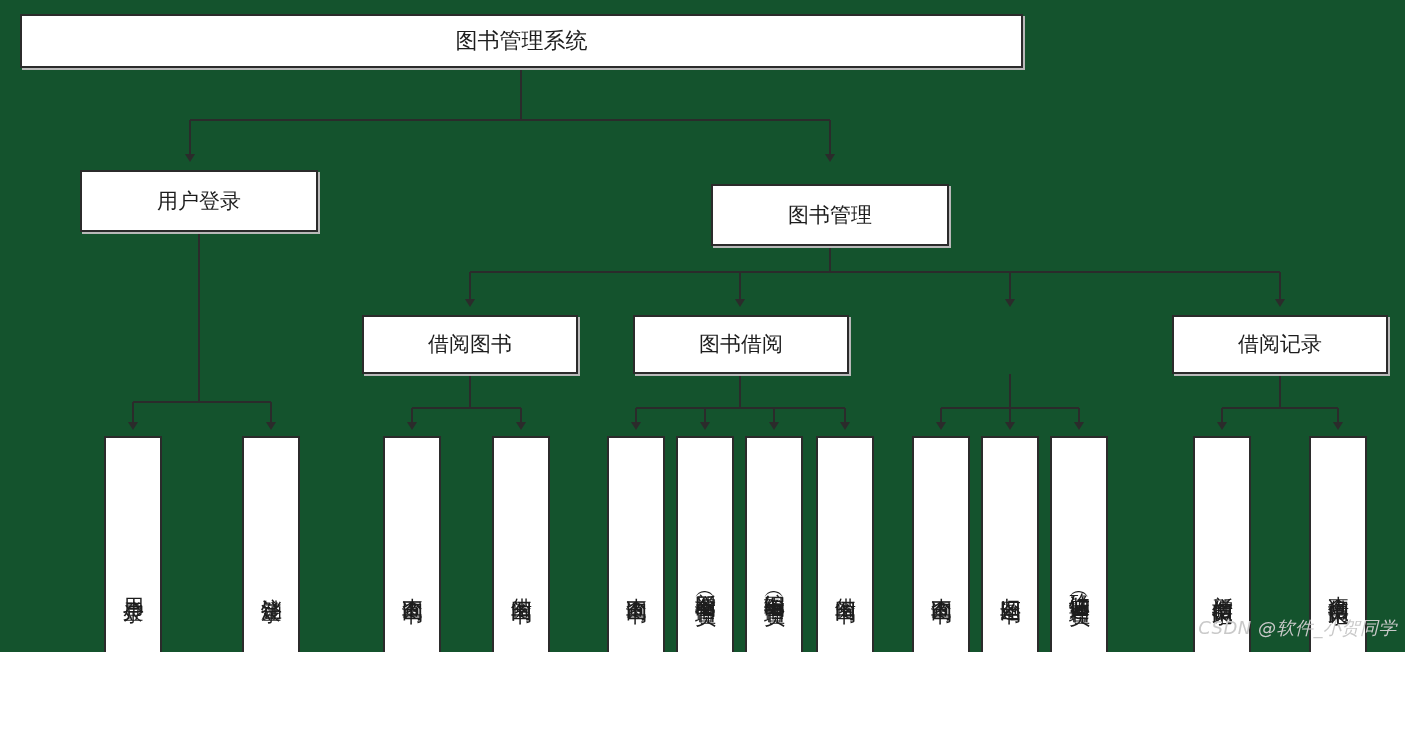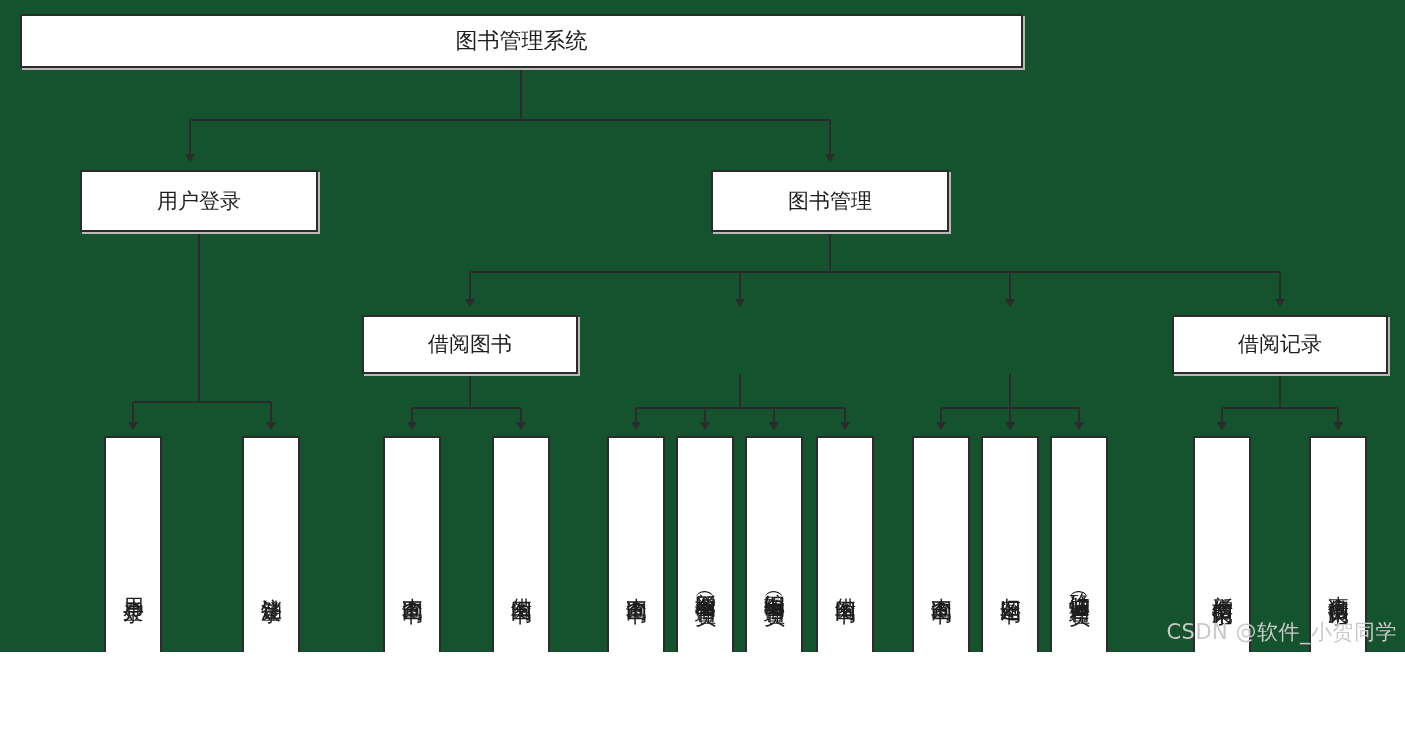--- a/index.html
+++ b/index.html
@@ -64,25 +64,26 @@
     pointer-events: none;
   }
   .edge-line {
     stroke: #2b2b2b;
     stroke-width: 2;
     fill: none;
   }
   .watermark {
     position: absolute;
     right: 8px;
-    bottom: 6px;
-    font-size: 21px;
+    bottom: 12px;
+    font-size: 18px;
     color: #c9c9c9;
     letter-spacing: 0.5px;
     white-space: nowrap;
+    font-style: italic;
   }
 </style>
 </head>
 <body>
 
 <div id="canvas">
 
   <svg class="edges" viewBox="0 0 1405 747">
     <defs>
       <marker id="arrow" markerWidth="10" markerHeight="10" refX="4" refY="5" orient="auto" markerUnits="userSpaceOnUse">
@@ -135,28 +136,31 @@
   </svg>
 
   <div class="node shadowed lvl-root" style="left:20px; top:14px; width:1003px; height:54px;">
     <span class="node-label">图书管理系统</span>
   </div>
 
   <div class="node shadowed lvl-2" style="left:80px; top:170px; width:238px; height:62px;">
     <span class="node-label">用户登录</span>
   </div>
 
-  <div class="node shadowed lvl-2" style="left:711px; top:170px; width:238px; height:62px;">
+  <div class="node shadowed lvl-2" style="left:711px; top:184px; width:238px; height:62px;">
     <span class="node-label">图书管理</span>
   </div>
 
   <div class="node shadowed lvl-3" style="left:362px; top:315px; width:216px; height:59px;">
     <span class="node-label">借阅图书</span>
   </div>
 
+  <div class="node shadowed lvl-3" style="left:633px; top:315px; width:216px; height:59px;">
+    <span class="node-label">图书借阅</span>
+  </div>
 
 
   <div class="node shadowed lvl-3" style="left:1172px; top:315px; width:216px; height:59px;">
     <span class="node-label">借阅记录</span>
   </div>
 
   <div class="node leaf" style="left:104px; top:436px; width:58px; height:298px;">
     <span class="node-label">用户登录</span>
   </div>
   <div class="node leaf" style="left:242px; top:436px; width:58px; height:298px;">

